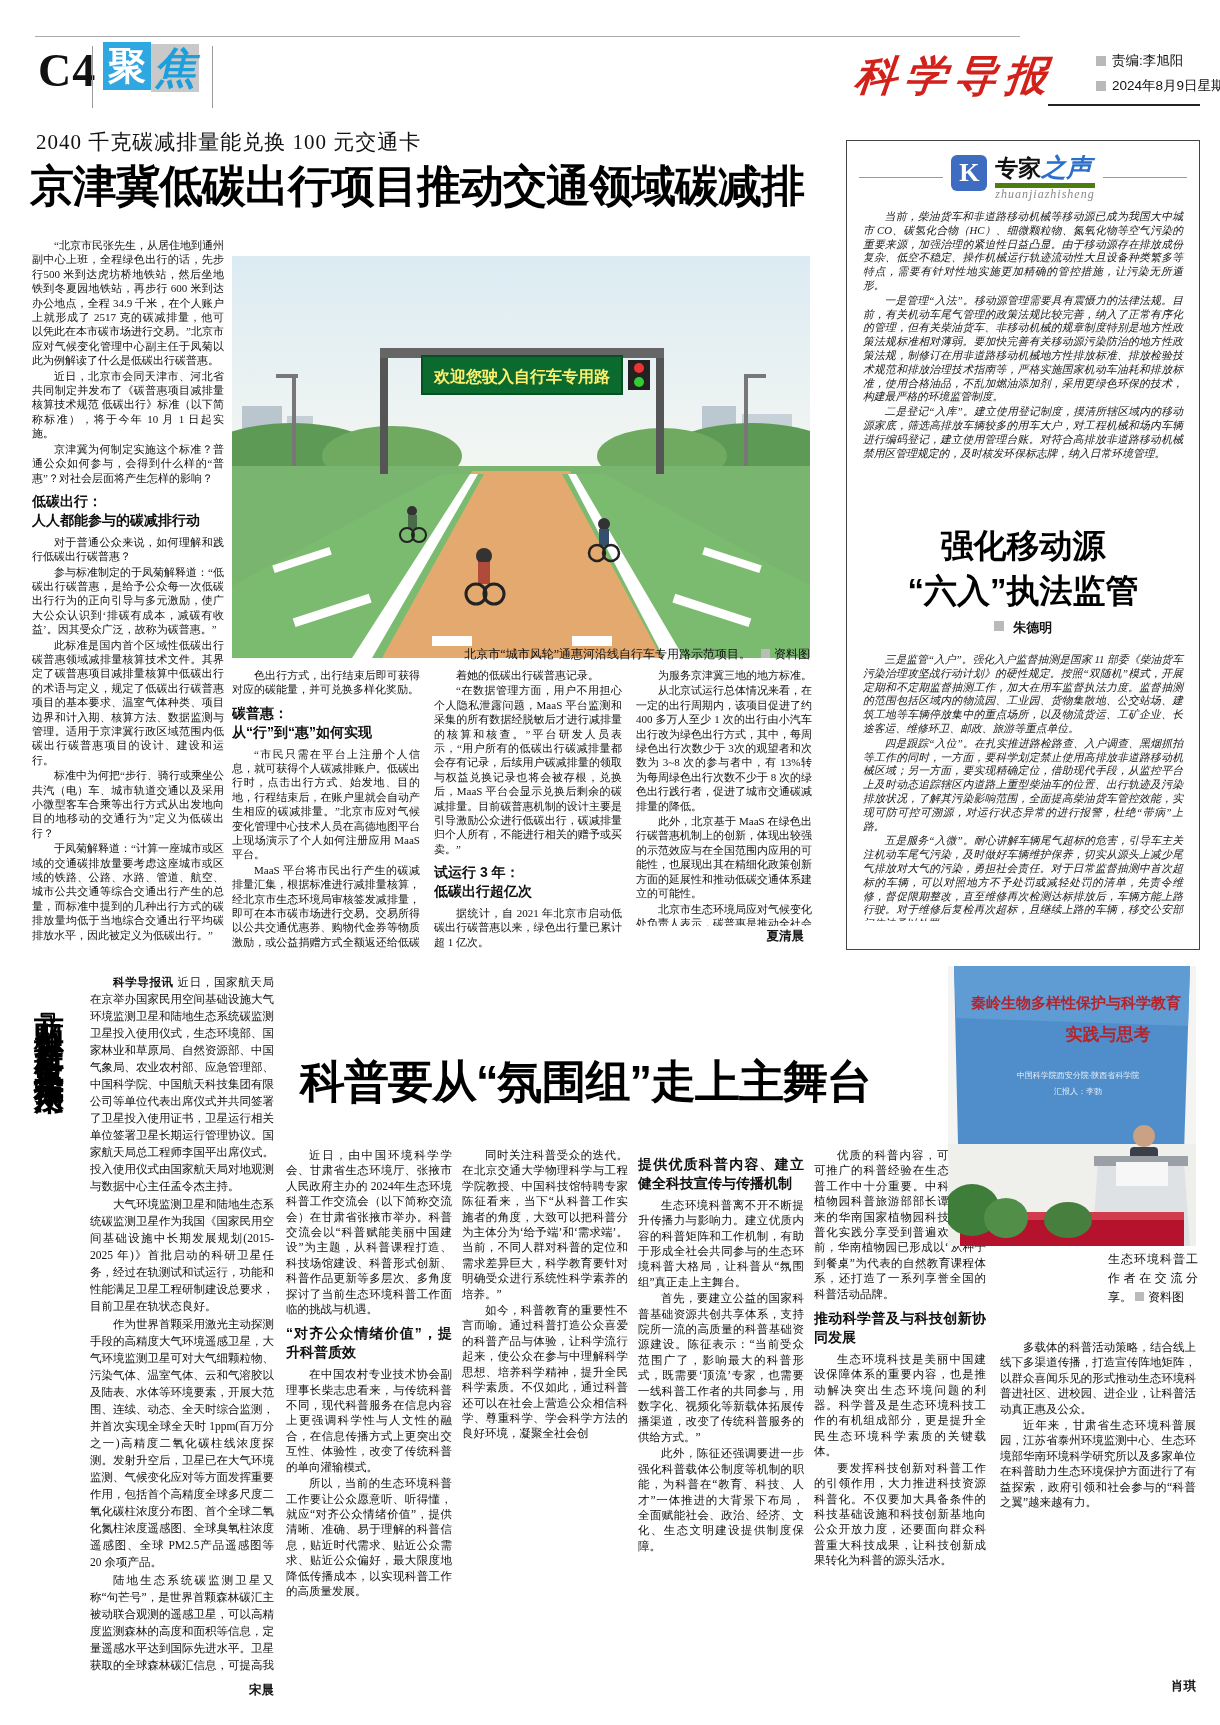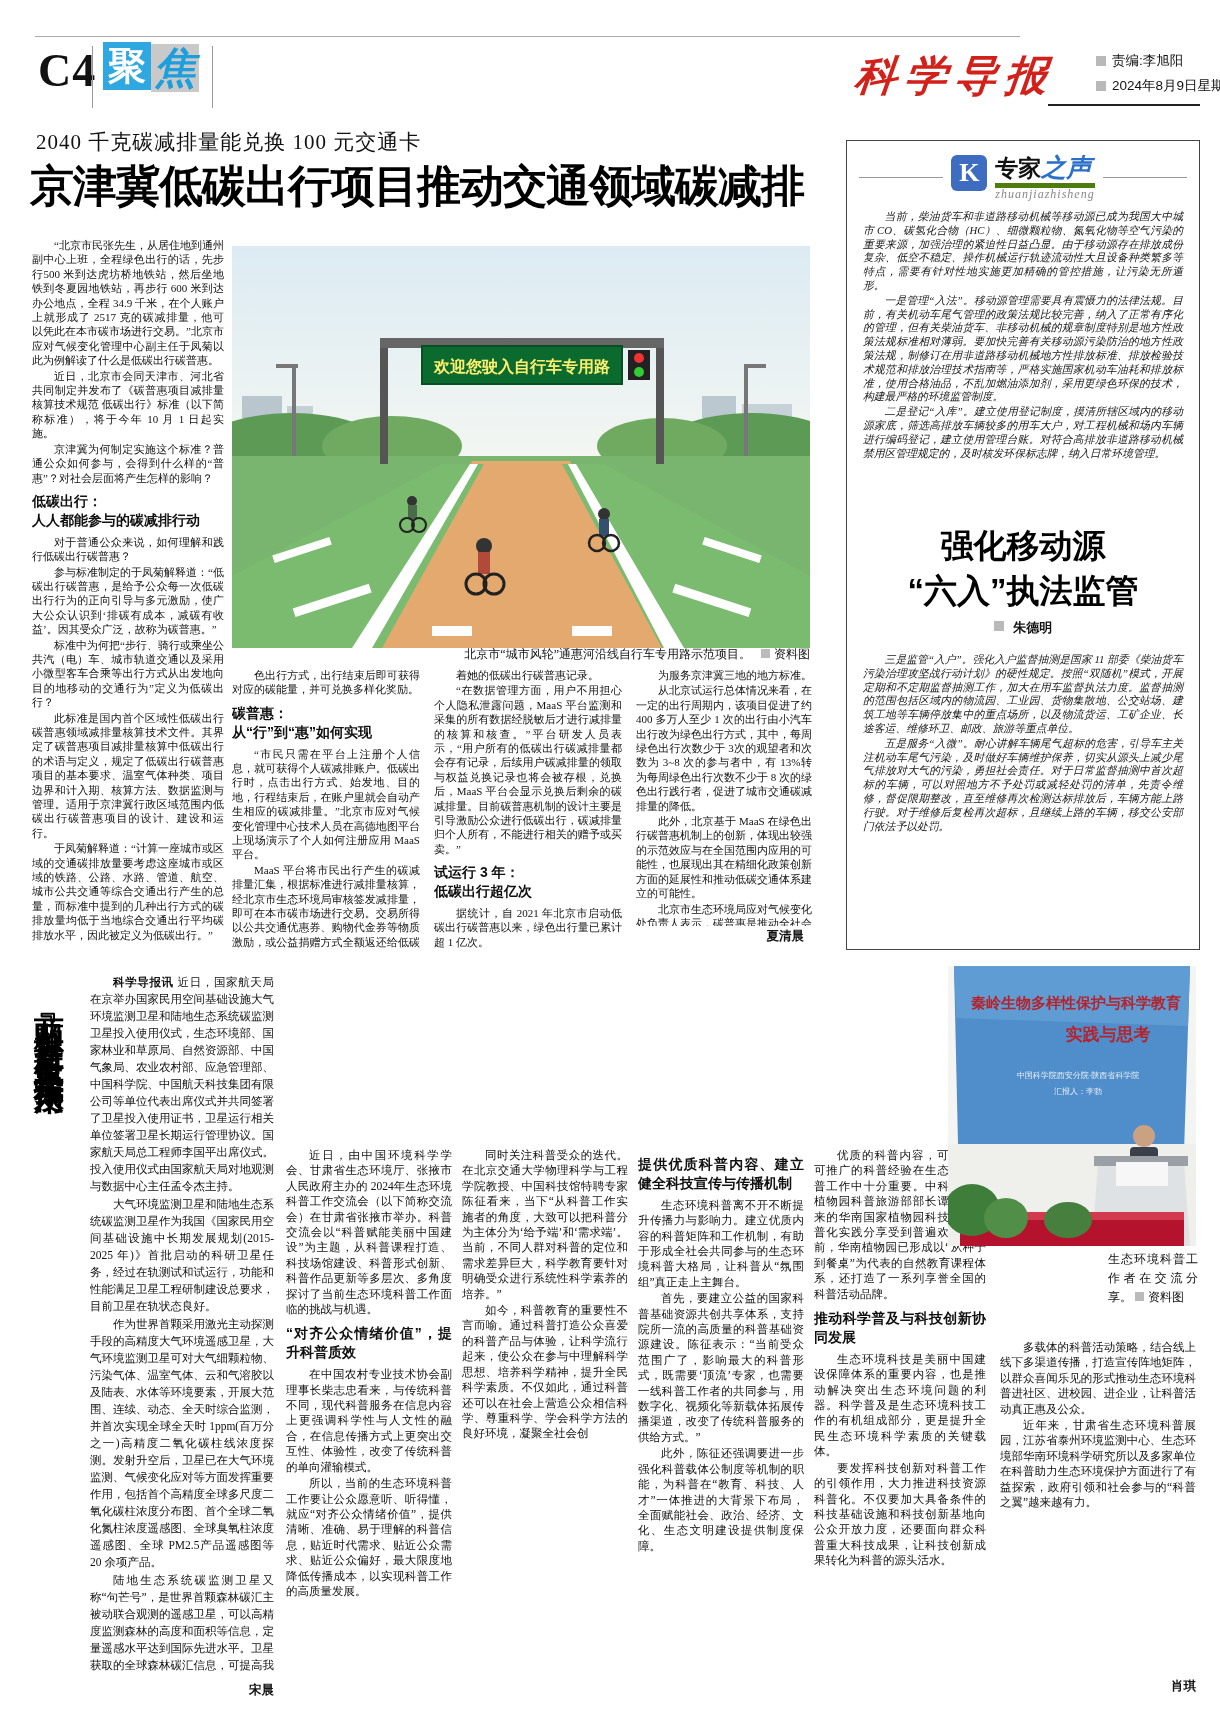--- a/index.html
+++ b/index.html
@@ -29,21 +29,21 @@
             font-weight:900;font-size:44px;line-height:1.25;letter-spacing:-1px;color:#000;}
   .bodycol{position:absolute;overflow:hidden;text-align:justify;font-size:11px;line-height:14.4px;}
   .para{text-indent:2em;margin:0 0 1px 0;}
   .subhead{font-family:"Liberation Sans",sans-serif;font-weight:bold;font-size:14px;line-height:1.35;
            margin:7px 0 5px 0;white-space:pre-line;text-indent:0;}
   .lead-pre{font-family:"Liberation Sans",sans-serif;font-weight:bold;}
   .col1{left:32px;top:238px;width:192px;height:712px;}
   .col2{left:232px;top:668px;width:188px;height:282px;}
   .col3{left:434px;top:668px;width:188px;height:282px;}
   .col4{left:636px;top:668px;width:176px;height:282px;}
-  .main-photo{position:absolute;left:232px;top:246px;width:578px;height:402px;overflow:hidden;}
+  .main-photo{position:absolute;left:232px;top:256px;width:578px;height:402px;overflow:hidden;}
   .main-caption{position:absolute;left:232px;top:646px;width:578px;text-align:right;font-size:12px;}
   .credit-sq{display:inline-block;width:9px;height:9px;background:#bbb;margin:0 4px 0 10px;}
   .byline-main{position:absolute;left:636px;top:928px;width:168px;text-align:right;
                font-family:"Liberation Sans",sans-serif;font-weight:bold;font-size:12.5px;}
   
   .expert{position:absolute;left:846px;top:140px;width:354px;height:810px;border:1px solid #444;
           box-sizing:border-box;background:#fff;}
   .expert-hdr{display:flex;align-items:center;margin:14px 12px 4px 12px;}
   .expert-hdr .line{flex:1;border-top:1px solid #999;}
   .expert-logo{display:flex;align-items:flex-start;padding:0 8px;}
@@ -115,22 +115,22 @@
   <div class="headline">京津冀低碳出行项目推动交通领域碳减排</div>
 
   <div class="bodycol col1">
       <div class="para">“北京市民张先生，从居住地到通州副中心上班，全程绿色出行的话，先步行500 米到达虎坊桥地铁站，然后坐地铁到冬夏园地铁站，再步行 600 米到达办公地点，全程 34.9 千米，在个人账户上就形成了 2517 克的碳减排量，他可以凭此在本市碳市场进行交易。”北京市应对气候变化管理中心副主任于凤菊以此为例解读了什么是低碳出行碳普惠。</div>
       <div class="para">近日，北京市会同天津市、河北省共同制定并发布了《碳普惠项目减排量核算技术规范 低碳出行》标准（以下简称标准），将于今年 10 月 1 日起实施。</div>
       <div class="para">京津冀为何制定实施这个标准？普通公众如何参与，会得到什么样的“普惠”？对社会层面将产生怎样的影响？</div>
       <div class="subhead">低碳出行：
 人人都能参与的碳减排行动</div>
       <div class="para">对于普通公众来说，如何理解和践行低碳出行碳普惠？</div>
       <div class="para">参与标准制定的于凤菊解释道：“低碳出行碳普惠，是给予公众每一次低碳出行行为的正向引导与多元激励，使广大公众认识到‘排碳有成本，减碳有收益’。因其受众广泛，故称为碳普惠。”</div>
+      <div class="para">此标准是国内首个区域性低碳出行碳普惠领域减排量核算技术文件。其界定了碳普惠项目减排量核算中低碳出行的术语与定义，规定了低碳出行碳普惠项目的基本要求、温室气体种类、项目边界和计入期、核算方法、数据监测与管理。适用于京津冀行政区域范围内低碳出行碳普惠项目的设计、建设和运行。</div>
       <div class="para">标准中为何把“步行、骑行或乘坐公共汽（电）车、城市轨道交通以及采用小微型客车合乘等出行方式从出发地向目的地移动的交通行为”定义为低碳出行？</div>
-      <div class="para">此标准是国内首个区域性低碳出行碳普惠领域减排量核算技术文件。其界定了碳普惠项目减排量核算中低碳出行的术语与定义，规定了低碳出行碳普惠项目的基本要求、温室气体种类、项目边界和计入期、核算方法、数据监测与管理。适用于京津冀行政区域范围内低碳出行碳普惠项目的设计、建设和运行。</div>
       <div class="para">于凤菊解释道：“计算一座城市或区域的交通碳排放量要考虑这座城市或区域的铁路、公路、水路、管道、航空、城市公共交通等综合交通出行产生的总量，而标准中提到的几种出行方式的碳排放量均低于当地综合交通出行平均碳排放水平，因此被定义为低碳出行。”</div>
     </div>
 
   <div class="main-photo">
     <svg width="578" height="402" viewBox="0 0 578 402">
       <defs>
         <linearGradient id="sky" x1="0" y1="0" x2="0" y2="1">
           <stop offset="0" stop-color="#dcebf3"></stop>
             <stop offset="1" stop-color="#f3f6f2"></stop>
         </linearGradient>
@@ -242,34 +242,36 @@
     <div class="expert-headline">
       <div>强化移动源</div>
       <div>“六入”执法监管</div>
     </div>
     <div class="expert-byline">
       <span class="sq" style="vertical-align:1px"></span>
       <span>朱德明</span>
     </div>
     <div class="expert-body" style="height:268px">
         <div class="para">三是监管“入户”。强化入户监督抽测是国家 11 部委《柴油货车污染治理攻坚战行动计划》的硬性规定。按照“双随机”模式，开展定期和不定期监督抽测工作，加大在用车监督执法力度。监督抽测的范围包括区域内的物流园、工业园、货物集散地、公交站场、建筑工地等车辆停放集中的重点场所，以及物流货运、工矿企业、长途客运、维修环卫、邮政、旅游等重点单位。</div>
+        <div class="para">四是跟踪“入位”。在扎实推进路检路查、入户调查、黑烟抓拍等工作的同时，一方面，要科学划定禁止使用高排放非道路移动机械区域；另一方面，要实现精确定位，借助现代手段，从监控平台上及时动态追踪辖区内道路上重型柴油车的位置、出行轨迹及污染排放状况，了解其污染影响范围，全面提高柴油货车管控效能，实现可防可控可溯源，对运行状态异常的进行报警，杜绝“带病”上路。</div>
         <div class="para">五是服务“入微”。耐心讲解车辆尾气超标的危害，引导车主关注机动车尾气污染，及时做好车辆维护保养，切实从源头上减少尾气排放对大气的污染，勇担社会责任。对于日常监督抽测中首次超标的车辆，可以对照地方不予处罚或减轻处罚的清单，先责令维修，督促限期整改，直至维修再次检测达标排放后，车辆方能上路行驶。对于维修后复检再次超标，且继续上路的车辆，移交公安部门依法予以处罚。</div>
       </div>
   </div>
 
   <div class="vhead">两颗『世界之首』科研卫星正式投入使用</div>
   <div class="bodycol sat-body" style="font-size:11.5px;line-height:17px">
       <div class="para"><span class="lead-pre">科学导报讯 </span>近日，国家航天局在京举办国家民用空间基础设施大气环境监测卫星和陆地生态系统碳监测卫星投入使用仪式，生态环境部、国家林业和草原局、自然资源部、中国气象局、农业农村部、应急管理部、中国科学院、中国航天科技集团有限公司等单位代表出席仪式并共同签署了卫星投入使用证书，卫星运行相关单位签署卫星长期运行管理协议。国家航天局总工程师李国平出席仪式。投入使用仪式由国家航天局对地观测与数据中心主任孟令杰主持。</div>
       <div class="para">大气环境监测卫星和陆地生态系统碳监测卫星作为我国《国家民用空间基础设施中长期发展规划(2015-2025 年)》首批启动的科研卫星任务，经过在轨测试和试运行，功能和性能满足卫星工程研制建设总要求，目前卫星在轨状态良好。</div>
       <div class="para">作为世界首颗采用激光主动探测手段的高精度大气环境遥感卫星，大气环境监测卫星可对大气细颗粒物、污染气体、温室气体、云和气溶胶以及陆表、水体等环境要素，开展大范围、连续、动态、全天时综合监测，并首次实现全球全天时 1ppm(百万分之一)高精度二氧化碳柱线浓度探测。发射升空后，卫星已在大气环境监测、气候变化应对等方面发挥重要作用，包括首个高精度全球多尺度二氧化碳柱浓度分布图、首个全球二氧化氮柱浓度遥感图、全球臭氧柱浓度遥感图、全球 PM2.5产品遥感图等 20 余项产品。</div>
       <div class="para">陆地生态系统碳监测卫星又称“句芒号”，是世界首颗森林碳汇主被动联合观测的遥感卫星，可以高精度监测森林的高度和面积等信息，定量遥感水平达到国际先进水平。卫星获取的全球森林碳汇信息，可提高我国碳汇计量的效率和精度，为我国实现“双碳”目标、保障全球气候变化话语权提供重要数据支撑。</div>
       <div class="para">两星在轨测试期间，在生态环境、林业和草原、地理测绘、气象、农业等多个领域均展示了良好的应用效果。两星投入使用后，将与已发射运行的多颗卫星组网，为生态环境保护、应对全球气候变化，实现“碳达峰、碳中和”目标提供有力的数据支撑。</div>
     </div>
   <div class="byline-sat">宋晨</div>
 
+  <div class="kepu-headline">科普要从“氛围组”走上主舞台</div>
   <div class="bodycol colA">
       <div class="para">近日，由中国环境科学学会、甘肃省生态环境厅、张掖市人民政府主办的 2024年生态环境科普工作交流会（以下简称交流会）在甘肃省张掖市举办。科普交流会以“科普赋能美丽中国建设”为主题，从科普课程打造、科技场馆建设、科普形式创新、科普作品更新等多层次、多角度探讨了当前生态环境科普工作面临的挑战与机遇。</div>
       <div class="subhead">“对齐公众情绪价值”，提升科普质效</div>
       <div class="para">在中国农村专业技术协会副理事长柴志忠看来，与传统科普不同，现代科普服务在信息内容上更强调科学性与人文性的融合，在信息传播方式上更突出交互性、体验性，改变了传统科普的单向灌输模式。</div>
       <div class="para">所以，当前的生态环境科普工作要让公众愿意听、听得懂，就应“对齐公众情绪价值”，提供清晰、准确、易于理解的科普信息，贴近时代需求、贴近公众需求、贴近公众偏好，最大限度地降低传播成本，以实现科普工作的高质量发展。</div>
     </div>
   <div class="bodycol colB">
       <div class="para">同时关注科普受众的迭代。在北京交通大学物理科学与工程学院教授、中国科技馆特聘专家陈征看来，当下“从科普工作实施者的角度，大致可以把科普分为主体分为‘给予端’和‘需求端’。当前，不同人群对科普的定位和需求差异巨大，科学教育要针对明确受众进行系统性科学素养的培养。”</div>
       <div class="para">如今，科普教育的重要性不言而喻。通过科普打造公众喜爱的科普产品与体验，让科学流行起来，使公众在参与中理解科学思想、培养科学精神，提升全民科学素质。不仅如此，通过科普还可以在社会上营造公众相信科学、尊重科学、学会科学方法的良好环境，凝聚全社会创</div>
     </div>

